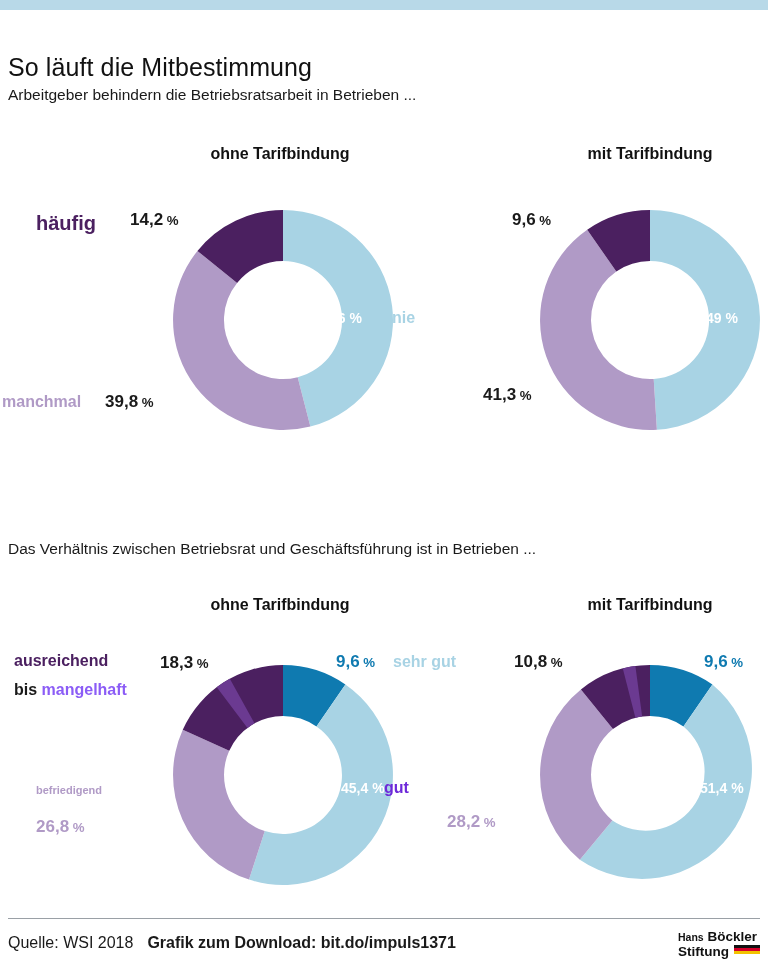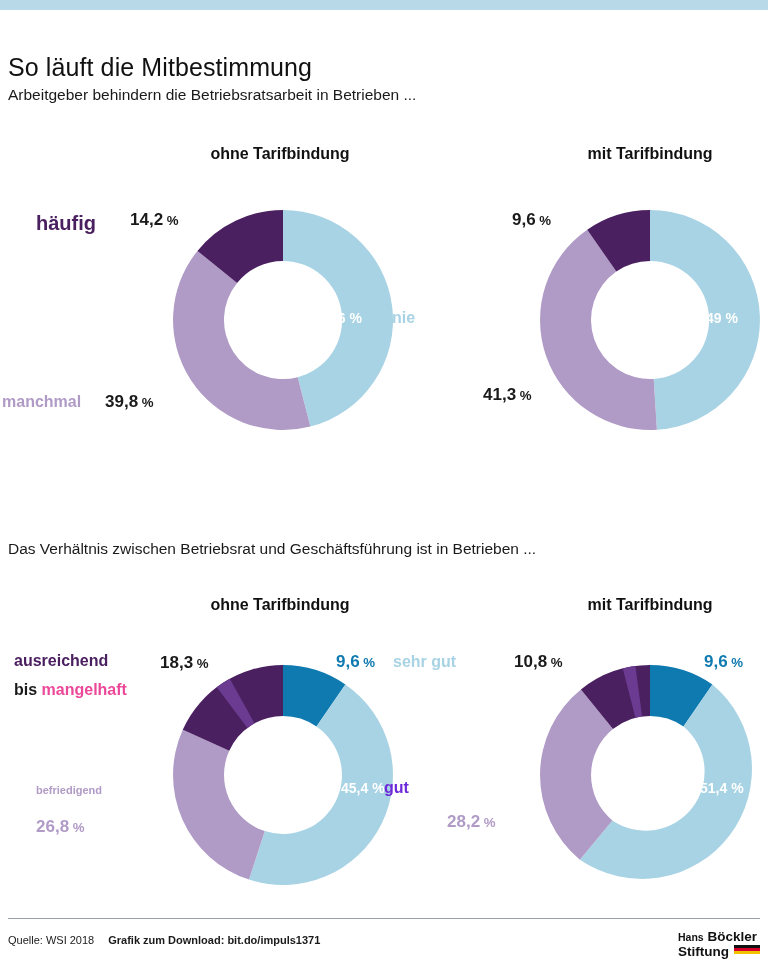--- a/index.html
+++ b/index.html
@@ -74,21 +74,21 @@
 
   .footer-rule {
     position: absolute;
     left: 8px; top: 918px;
     width: 752px; height: 1px;
     background: #9aa0a6;
   }
   .source {
     position: absolute;
     left: 8px; top: 934px;
-    font-size: 11px;
+    font-size: 16px;
     color: #1a1a1a;
   }
   .source .dl { margin-left: 14px; font-weight: bold; }
   .logo {
     position: absolute;
     right: 8px; top: 930px;
     text-align: left;
     line-height: 1.08;
     margin-left: 10px;
   }
@@ -193,21 +193,21 @@
 <div class="lbl-inner" style="left:328px; top:780px; font-size:14px;margin-left:13px;">
   <span>45,4</span><span class="pct-small">&nbsp;<span>%</span></span>
 </div>
 <div class="cat" style="left:374px; top:779px; font-size:16px; color:#6d28d9;margin-left:10px;">gut</div>
 
 <div class="lbl" style="left:160px; top:653px; font-size:17px; color:#1a1a1a;">
   <span>18,3</span><span class="pct-small">&nbsp;<span>%</span></span>
 </div>
 <div class="cat" style="left:14px; top:652px; font-size:16px; color:#4b2060;">ausreichend</div>
 <div class="cat" style="left:14px; top:681px; font-size:16px; color:#1a1a1a;">
-  <span>bis </span><span style="color:#ec4899;">mangelhaft</span>
+  <span>bis </span><span style="color:#8b5cf6;">mangelhaft</span>
 </div>
 
 <div class="cat" style="left:36px; top:784px; font-size:11px; color:#b09ac6;">befriedigend</div>
 <div class="lbl" style="left:36px; top:817px; font-size:17px; color:#b09ac6;">
   <span>26,8</span><span class="pct-small">&nbsp;<span>%</span></span>
 </div>
 
 <div class="donut-wrap" style="left:530px; top:655px;">
   <svg width="240" height="240" viewBox="0 0 240 240">
     <g transform="translate(120,120)">

